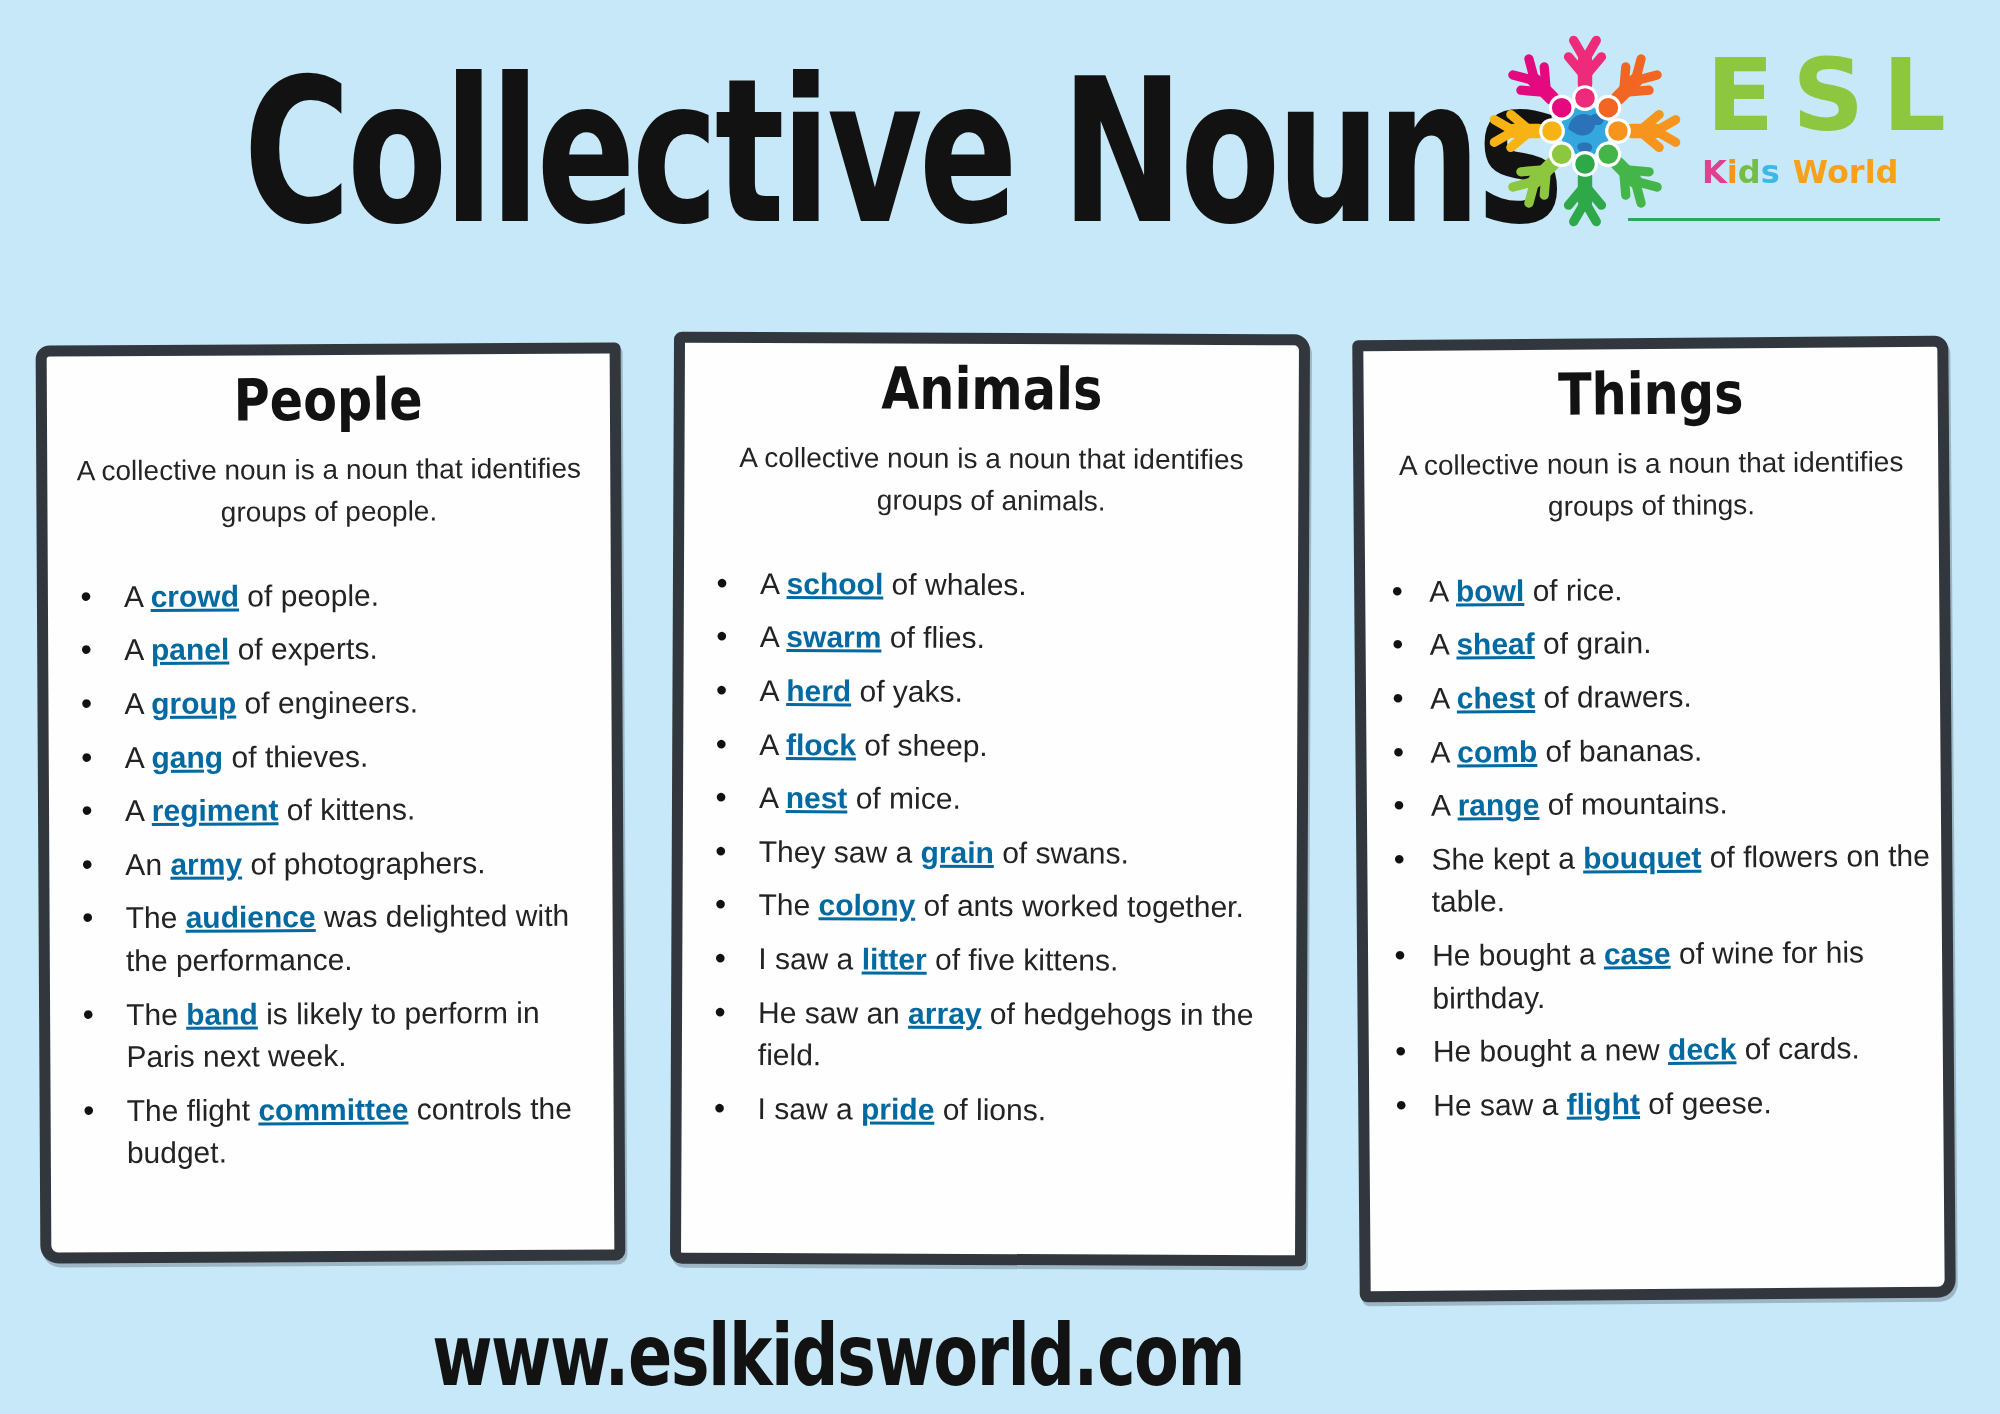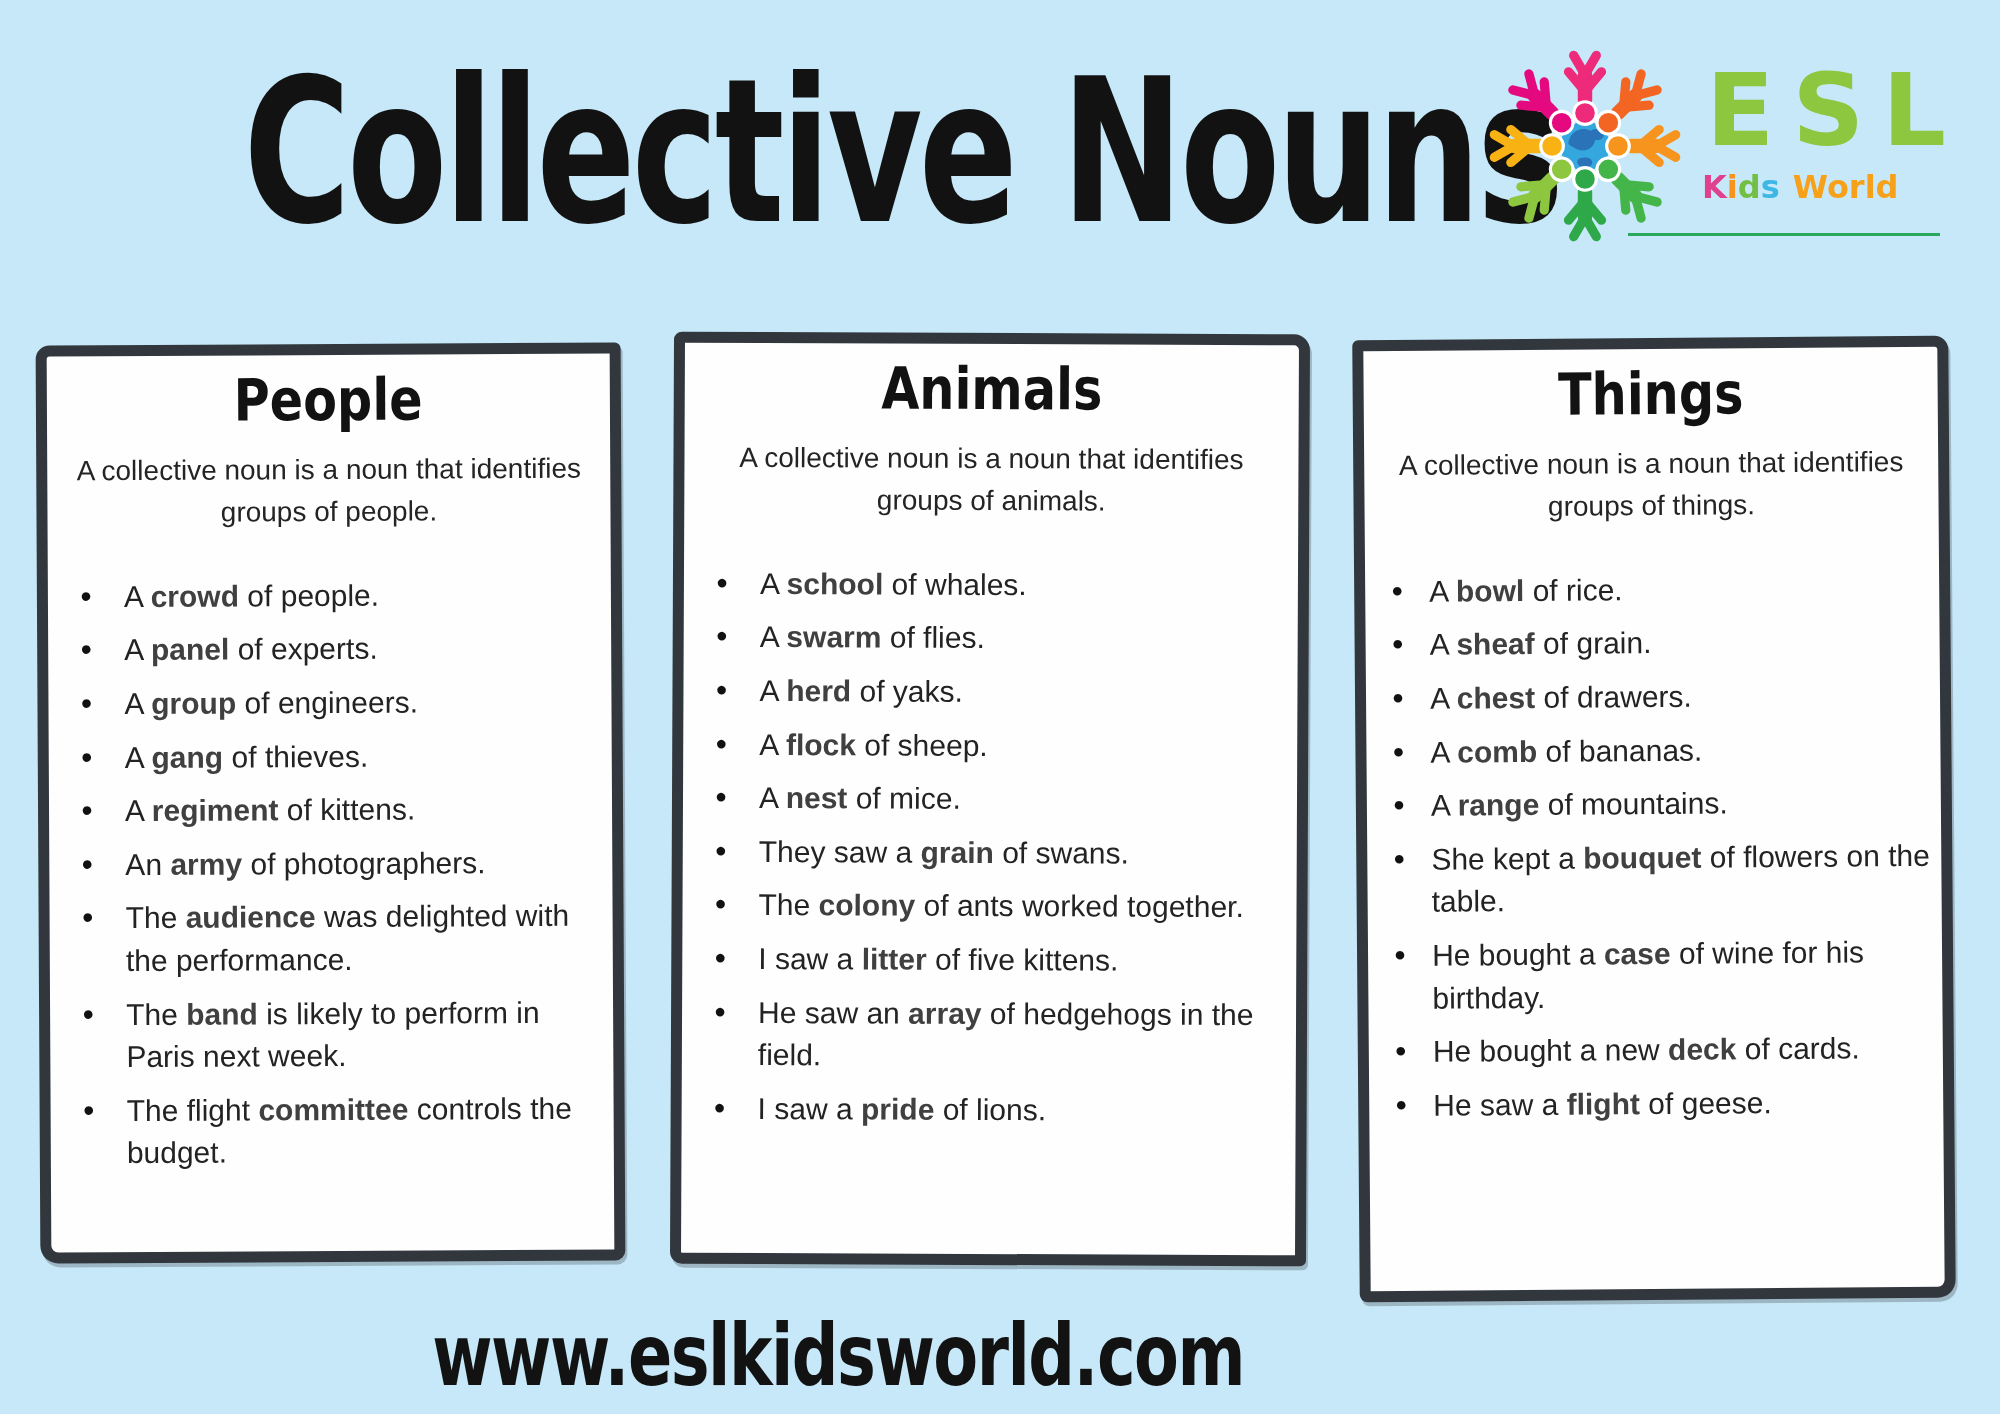--- a/index.html
+++ b/index.html
@@ -11,21 +11,21 @@
   }
   
   .title{position:absolute;left:0;top:26px;width:1480px;text-align:center;}
   .title .squeeze{
     display:inline-block;white-space:nowrap;
     font-family:"DejaVu Sans",sans-serif;font-weight:bold;
     font-size:200px;line-height:1.05;letter-spacing:-5px;color:#121212;
     transform:scaleX(.73);transform-origin:50% 50%;
   }
   
-  .logo{position:absolute;left:1480px;top:43px;width:485px;height:212px;text-align:right;}
+  .logo{position:absolute;left:1480px;top:28px;width:485px;height:212px;text-align:right;}
   .logo-figures{position:absolute;left:2px;top:0;width:206px;height:206px;}
   .logo-esl{
     position:absolute;left:226px;top:18px;
     font-family:"DejaVu Sans",sans-serif;font-weight:bold;
     font-size:100px;line-height:1;letter-spacing:.18em;white-space:nowrap;
   }
   .logo-kids{
     position:absolute;left:222px;top:128px;
     font-family:"DejaVu Sans",sans-serif;font-weight:bold;
     font-size:32px;line-height:1;white-space:nowrap;
@@ -54,21 +54,21 @@
   .card ul{list-style:none;margin:42px 0 0;padding:0 30px 0 26px;}
   .card.c3 ul{padding:0 4px 0 20px;}
   .card li{
     position:relative;padding-left:50px;
     font-size:30px;line-height:1.42;margin-bottom:11px;color:#232323;
   }
   .card.c3 li{padding-left:44px;}
   .card li::before{
     content:"●";position:absolute;left:6px;top:5px;font-size:20px;color:#111;
   }
-  .card li b{font-weight:bold;color:#404040;}
+  .card li b{font-weight:bold;color:#0369a1;text-decoration:underline;}
   
   .footer{position:absolute;left:0;top:1308px;width:1676px;text-align:center;}
   .footer .squeeze{
     display:inline-block;white-space:nowrap;
     font-family:"DejaVu Sans",sans-serif;font-weight:bold;
     font-size:86px;line-height:1.1;letter-spacing:-2px;color:#121212;
     transform:scaleX(.76);transform-origin:50% 50%;
   }
 </style>
 </head>

